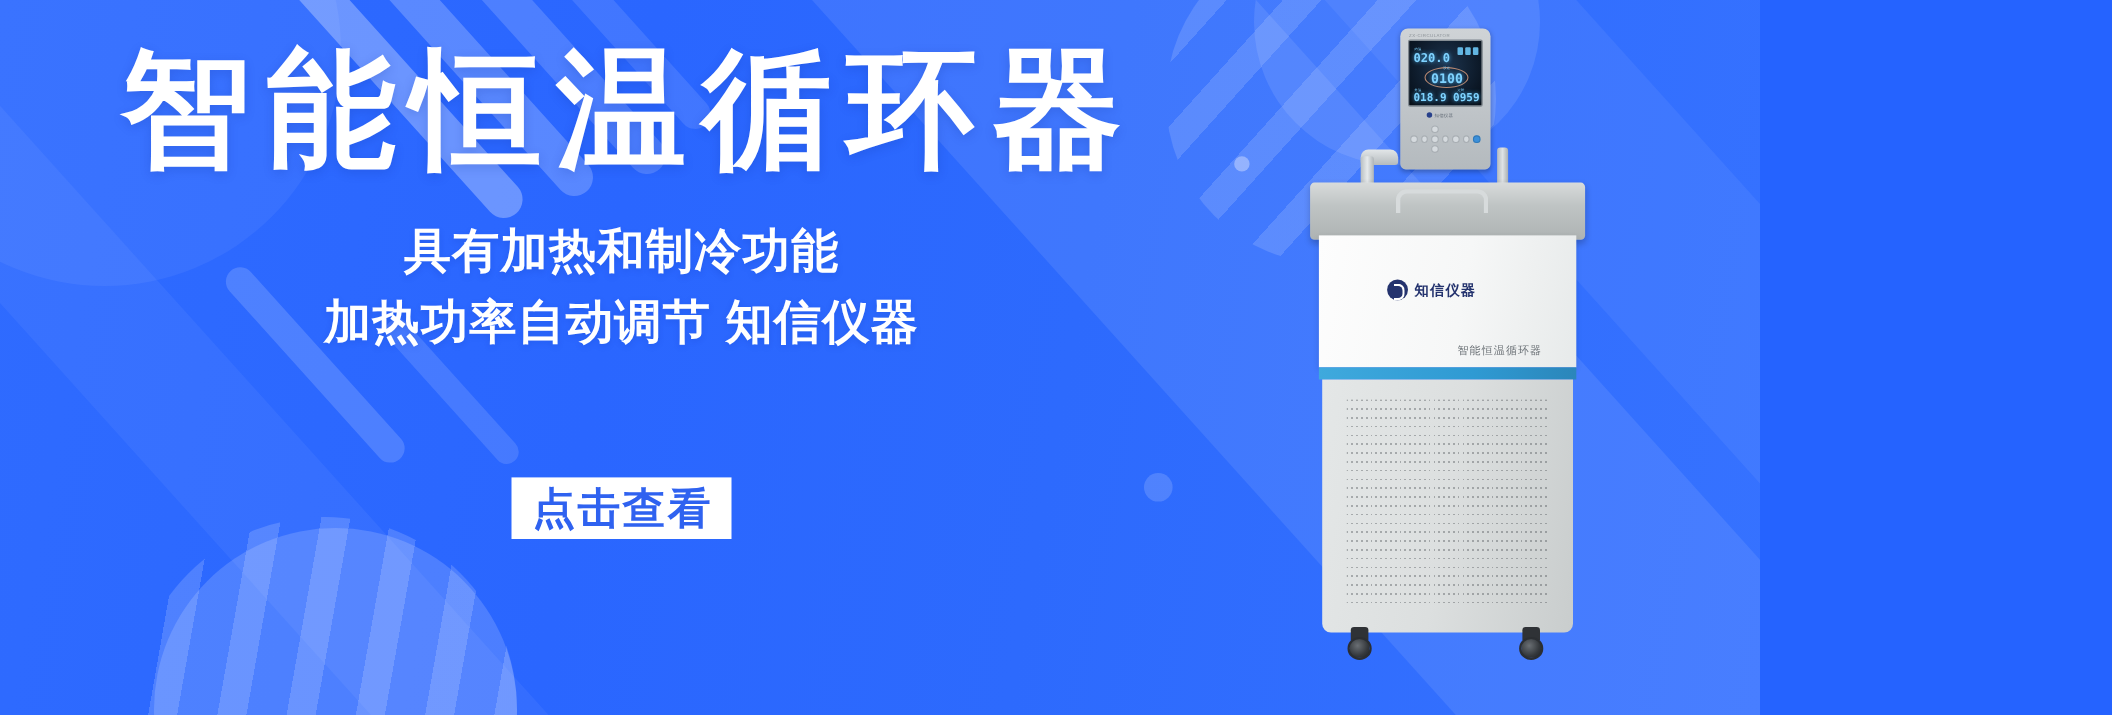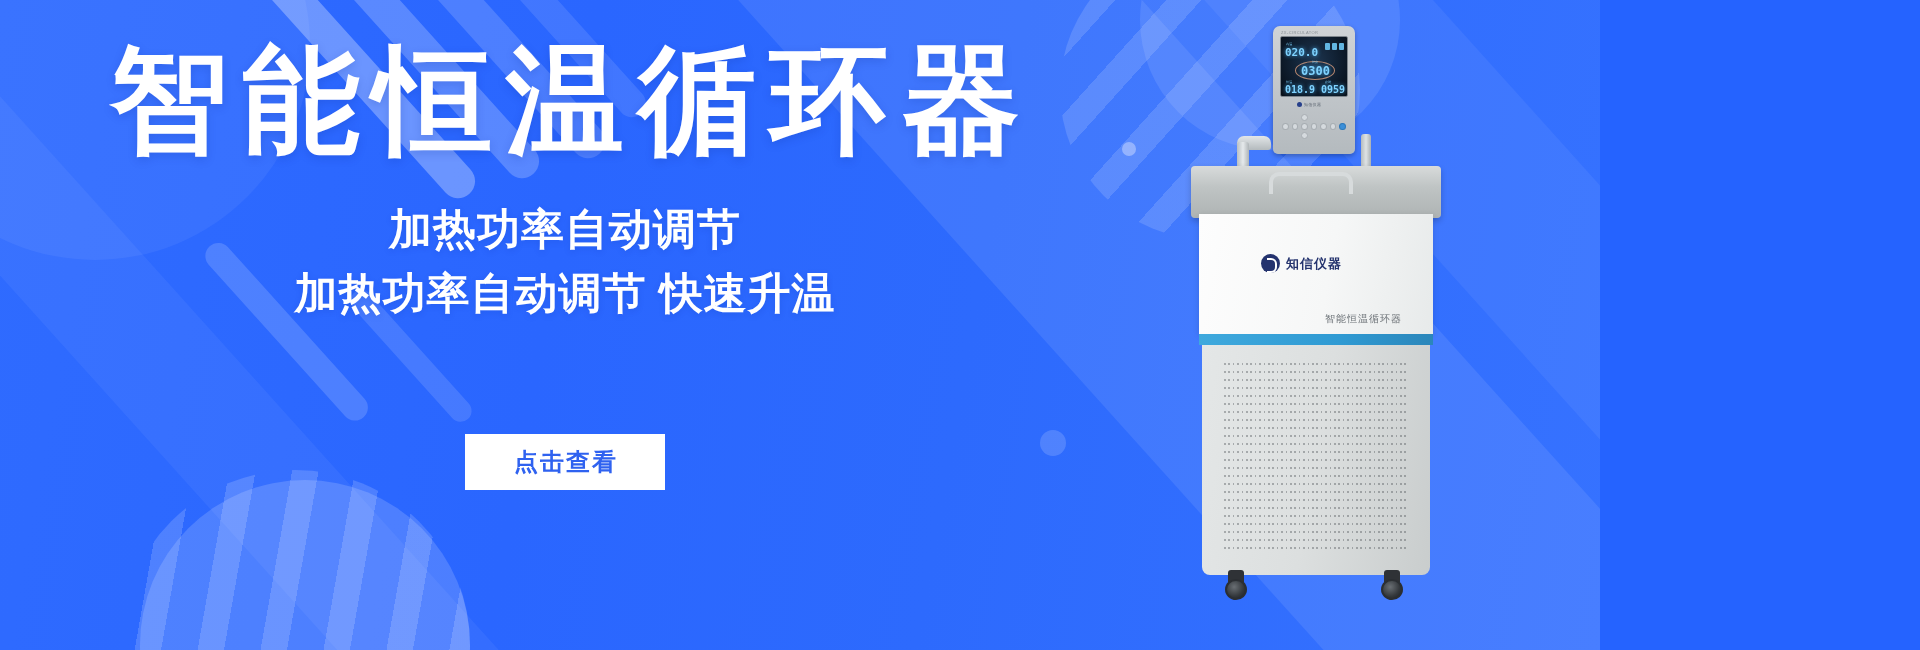--- a/index.html
+++ b/index.html
@@ -157,21 +157,21 @@
     position:absolute;
     left:0; right:0; top:434px;
     display:flex; justify-content:center;
   }
   .cta{
     display:inline-flex;
     align-items:center; justify-content:center;
     width:200px; height:56px;
     background:#ffffff;
     color:#2f62f0;
-    font-size:24px;
+    font-size:39px;
     font-weight:bold;
     letter-spacing:2px;
     text-indent:2px;
     border:none;
     cursor:pointer;
     font-family:"Liberation Sans","DejaVu Sans",sans-serif;
   }
 
   
   .product{
@@ -390,22 +390,22 @@
     </div>
     <div class="striped-circle sc-left">
       <div class="hatch"></div>
     </div>
   </div>
 
   <div class="content">
     <div class="headline">智能恒温循环器</div>
 
     <div class="sublines">
-      <div class="subline">加热功率自动调节</div>
-      <div class="subline">加热功率自动调节 快速升温</div>
+      <div class="subline">具有加热和制冷功能</div>
+      <div class="subline">加热功率自动调节 知信仪器</div>
     </div>
 
     <div class="cta-wrap">
       <button class="cta">点击查看</button>
     </div>
   </div>
 
   <div class="product">
 
     <div class="ctrl">
@@ -416,21 +416,21 @@
         <div class="num lcd-tl">020.0</div>
 
         <div class="lcd-icons">
           <i></i>
           <i></i>
           <i></i>
         </div>
 
         <div class="lcd-oval"></div>
         <div class="lbl lcd-ctr-lbl">设定</div>
-        <div class="num lcd-ctr">0300</div>
+        <div class="num lcd-ctr">0100</div>
 
         <div class="lbl lcd-bl-lbl">外温</div>
         <div class="num lcd-bl">018.9</div>
 
         <div class="lbl lcd-br-lbl">定时</div>
         <div class="num lcd-br">0959</div>
       </div>
 
       <div class="brandchip">
         <span class="mark"></span>

